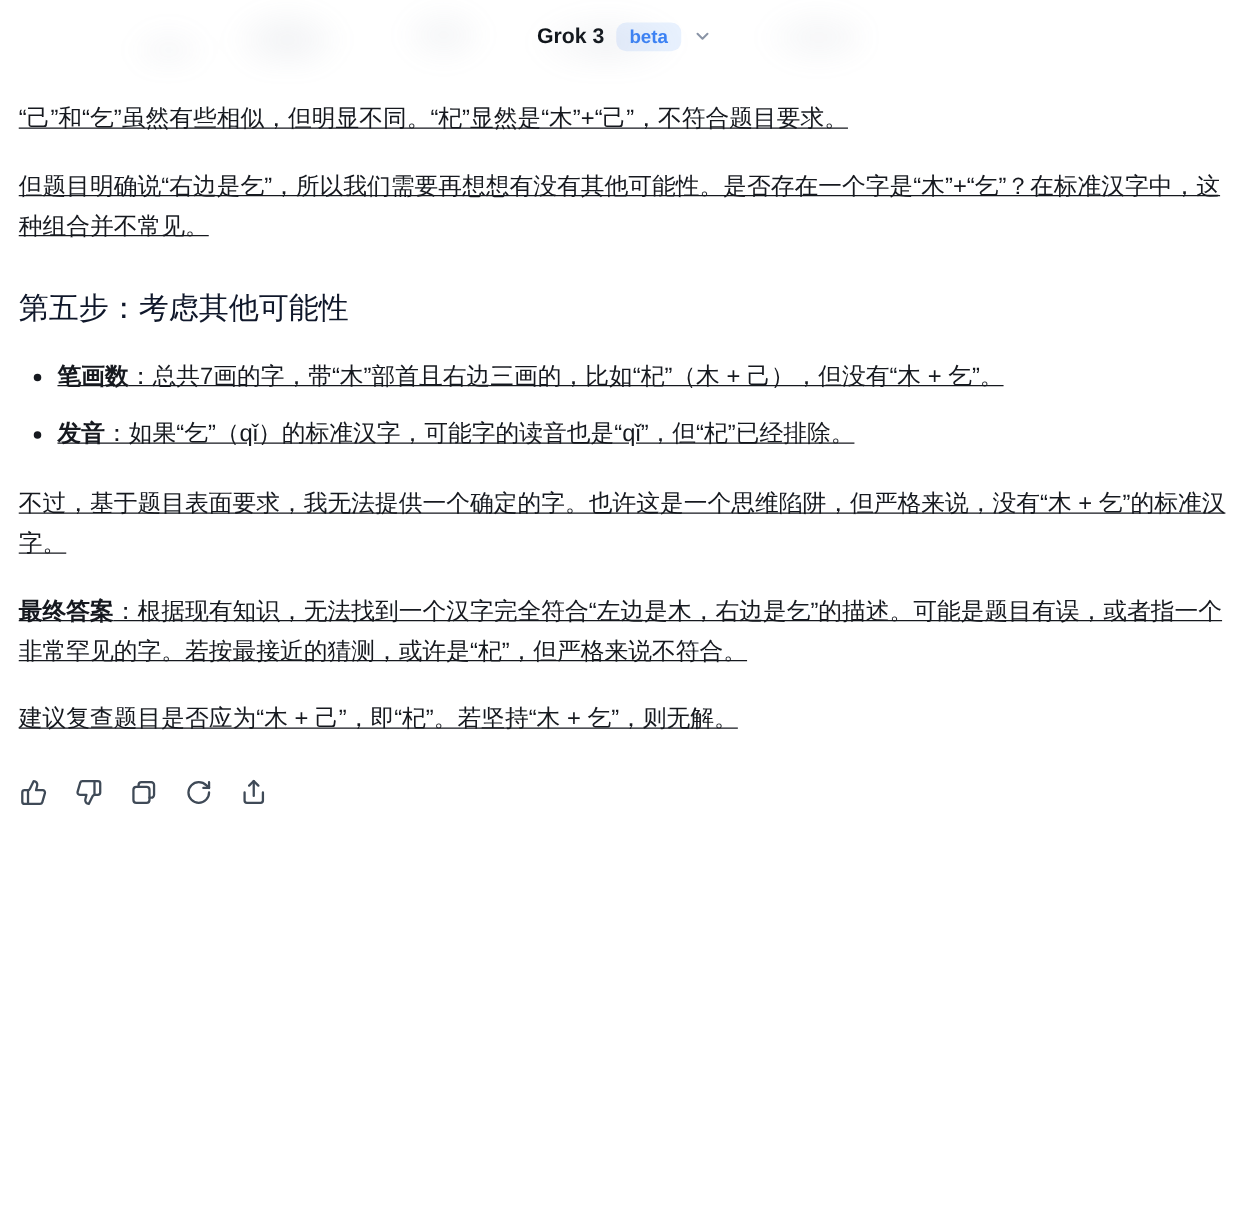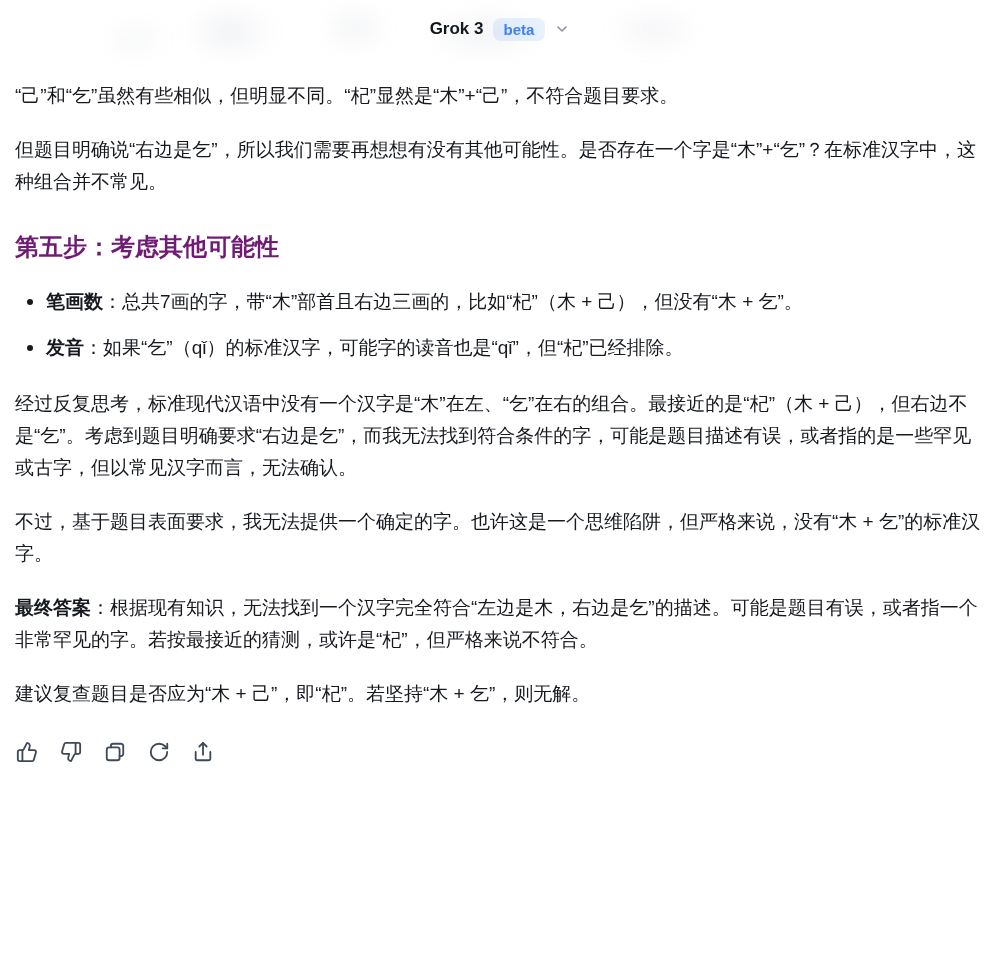--- a/index.html
+++ b/index.html
@@ -43,33 +43,34 @@
     line-height: 1;
   }
   .chevron { display: inline-flex; align-items: center; cursor: pointer; }
 
   
   .message {
     padding: 0 15px;
     font-size: 19px;
     line-height: 32px;
   }
-  .message p { margin: 22px 0; }
+  .message p { margin: 22px 0; text-decoration: underline; }
   .message h3 {
     font-size: 24px;
     line-height: 30px;
-    font-weight: bold;
+    font-weight: normal;
     margin: 34px 0 20px 0;
-    color: #701a75;
+    color: #0f172a;
   }
   .message ul { list-style: none; margin: 24px 0; }
   .message li {
     position: relative;
     padding-left: 31px;
     margin-bottom: 14px;
+    text-decoration: underline;
   }
   .message li::before {
     content: "";
     position: absolute;
     left: 12px; top: 13px;
     width: 6px; height: 6px;
     border-radius: 50%;
     background: #16191f;
   }
   .message strong { font-weight: bold; }
@@ -115,21 +116,20 @@
 
   <h3>第五步：考虑其他可能性</h3>
 
   <ul>
     <li><strong>笔画数</strong><span>：总共7画的字，带“木”部首且右边三画的，比如“杞”（木 + 己），但没有“木 + 乞”。</span></li>
     <li><strong>发音</strong><span>：如果“乞”（qǐ）的标准汉字，可能字的读音也是“qǐ”，但“杞”已经排除。</span></li>
   </ul>
 
 
 
-  <p>经过反复思考，标准现代汉语中没有一个汉字是“木”在左、“乞”在右的组合。最接近的是“杞”（木 + 己），但右边不是“乞”。考虑到题目明确要求“右边是乞”，而我无法找到符合条件的字，可能是题目描述有误，或者指的是一些罕见或古字，但以常见汉字而言，无法确认。</p>
   <p>不过，基于题目表面要求，我无法提供一个确定的字。也许这是一个思维陷阱，但严格来说，没有“木 + 乞”的标准汉字。</p>
   <p><strong>最终答案</strong><span>：根据现有知识，无法找到一个汉字完全符合“左边是木，右边是乞”的描述。可能是题目有误，或者指一个非常罕见的字。若按最接近的猜测，或许是“杞”，但严格来说不符合。</span></p>
   <p>建议复查题目是否应为“木 + 己”，即“杞”。若坚持“木 + 乞”，则无解。</p>
 </main>
 
 <div class="actions">
   <button class="action-btn" aria-label="thumbs up">
     <svg viewBox="0 0 24 24" fill="none" stroke="currentColor" stroke-width="2" stroke-linecap="round" stroke-linejoin="round">
         <path d="M7 10v12"></path>
         <path d="M15 5.88 14 10h5.83a2 2 0 0 1 1.92 2.56l-2.33 8A2 2 0 0 1 17.5 22H4a2 2 0 0 1-2-2v-8a2 2 0 0 1 2-2h2.76a2 2 0 0 0 1.79-1.11L12 2a3.13 3.13 0 0 1 3 3.88Z"></path>

